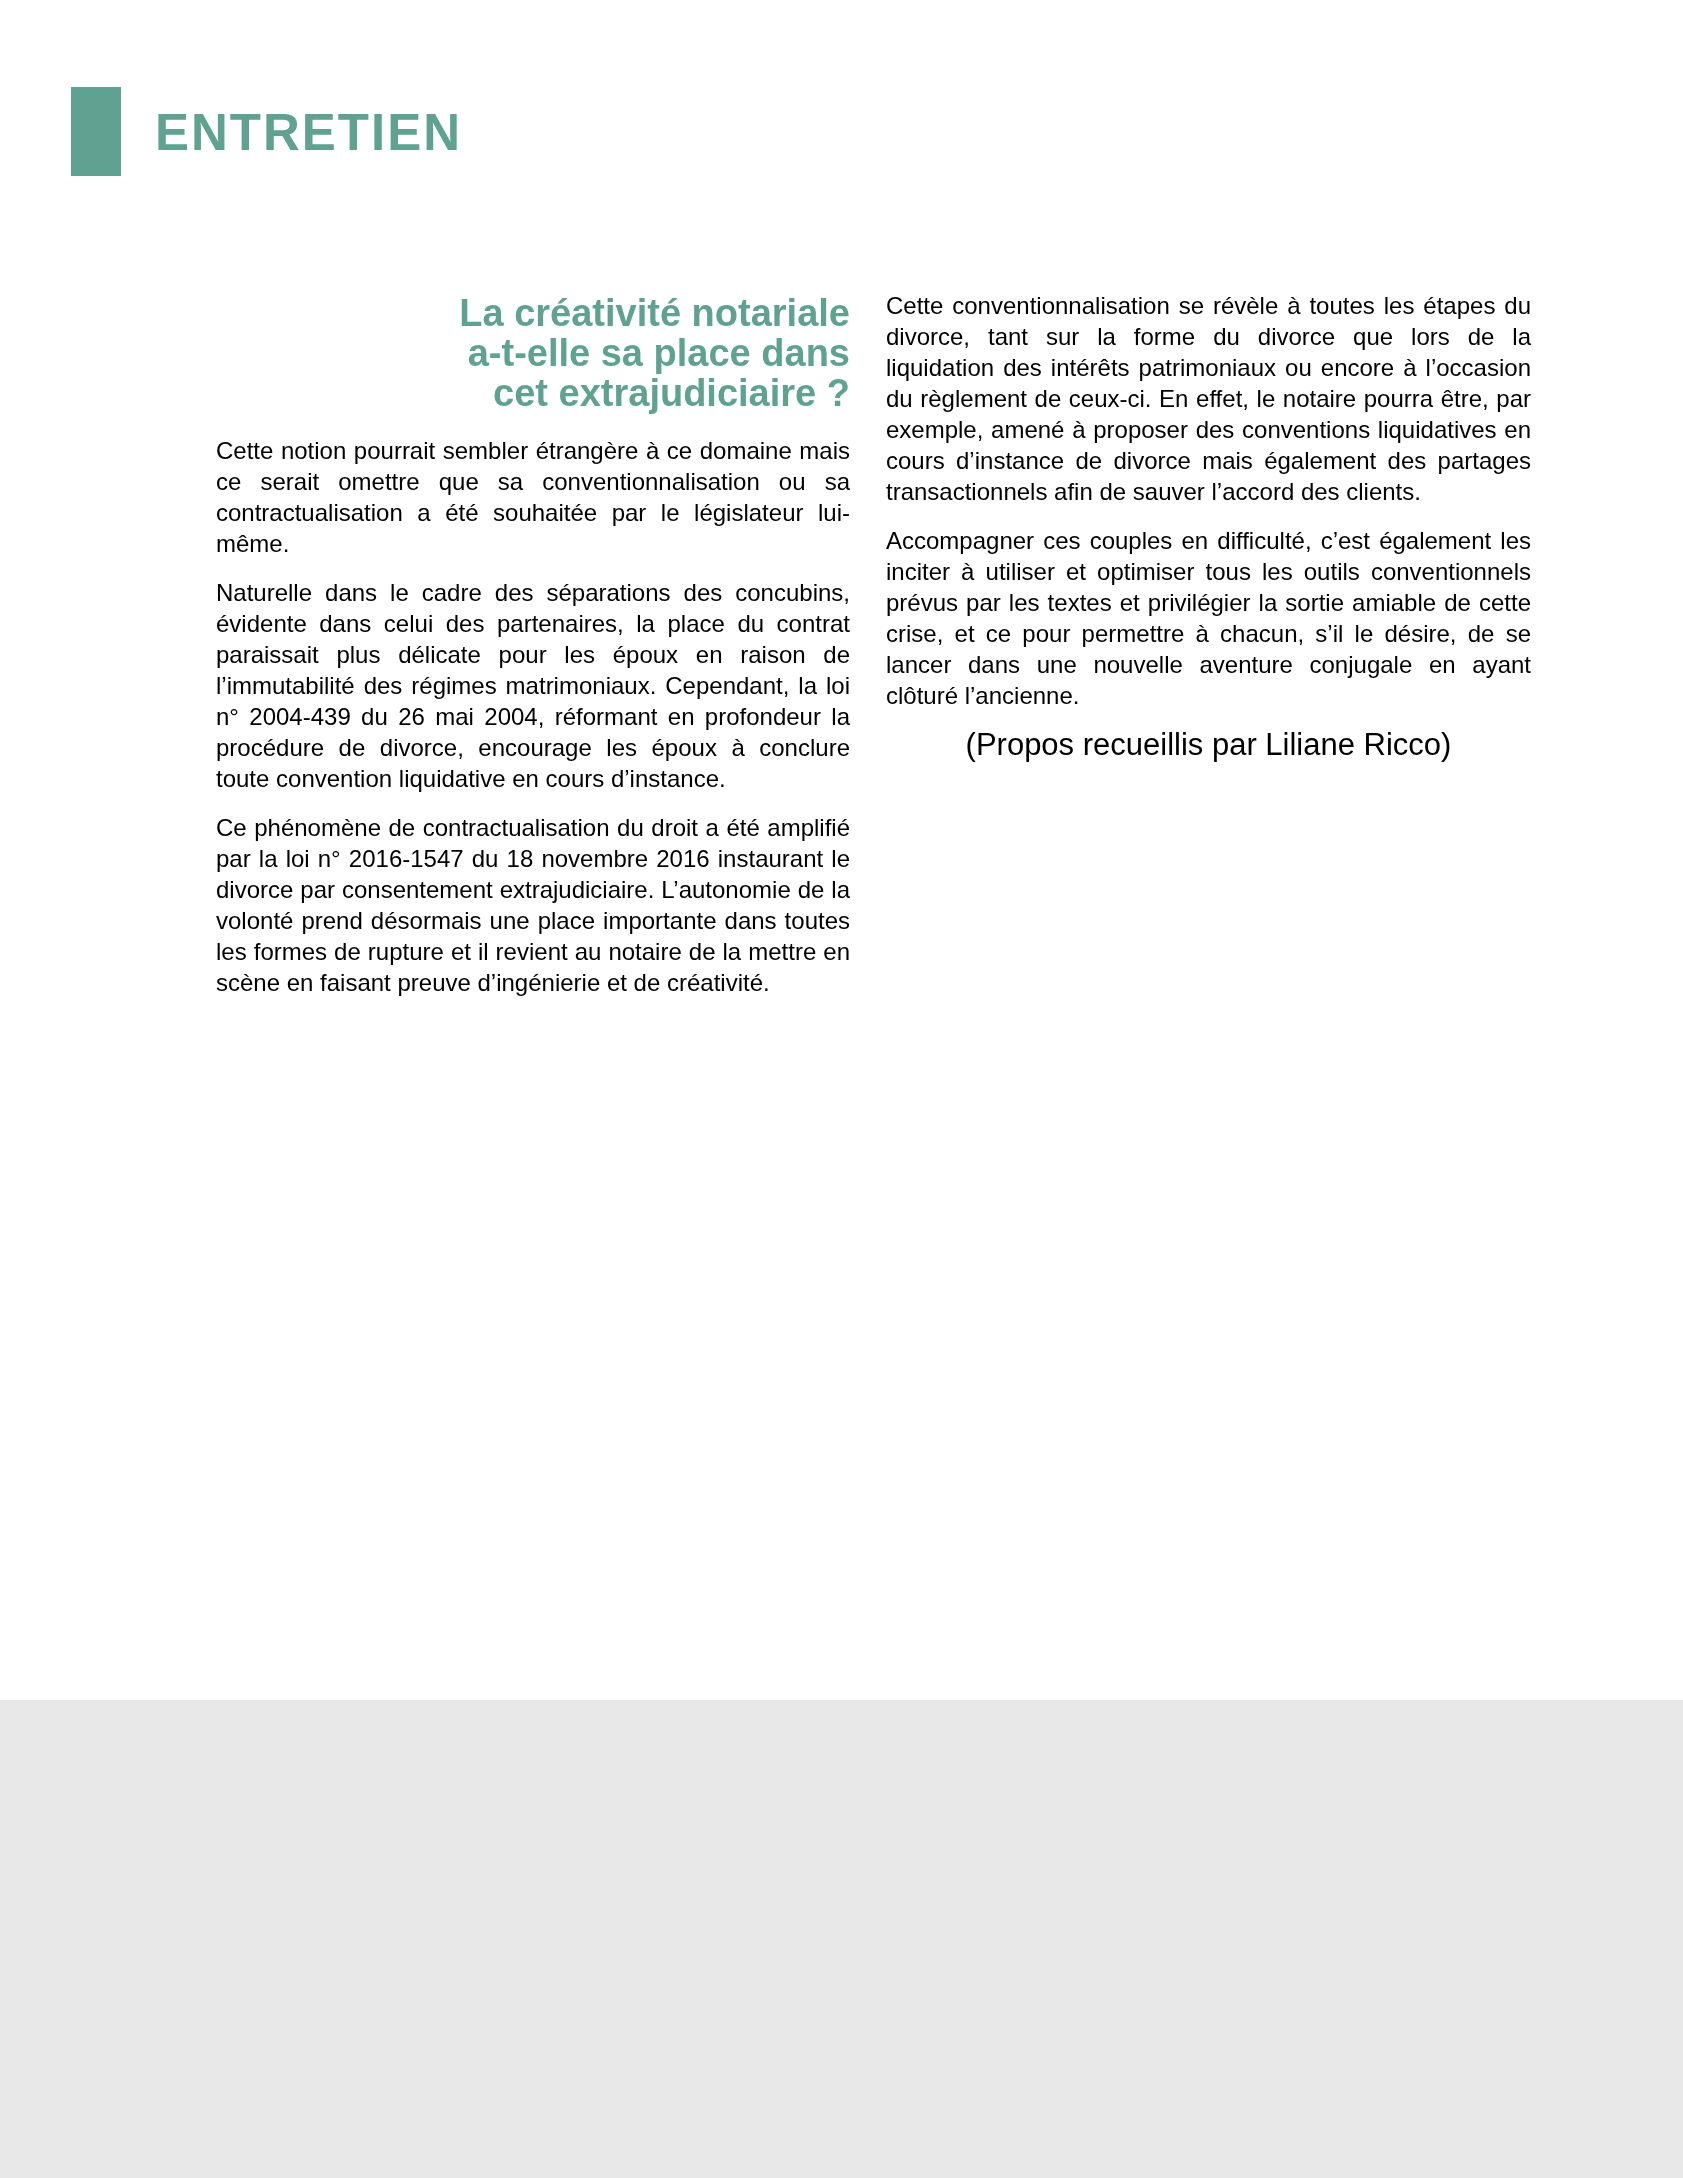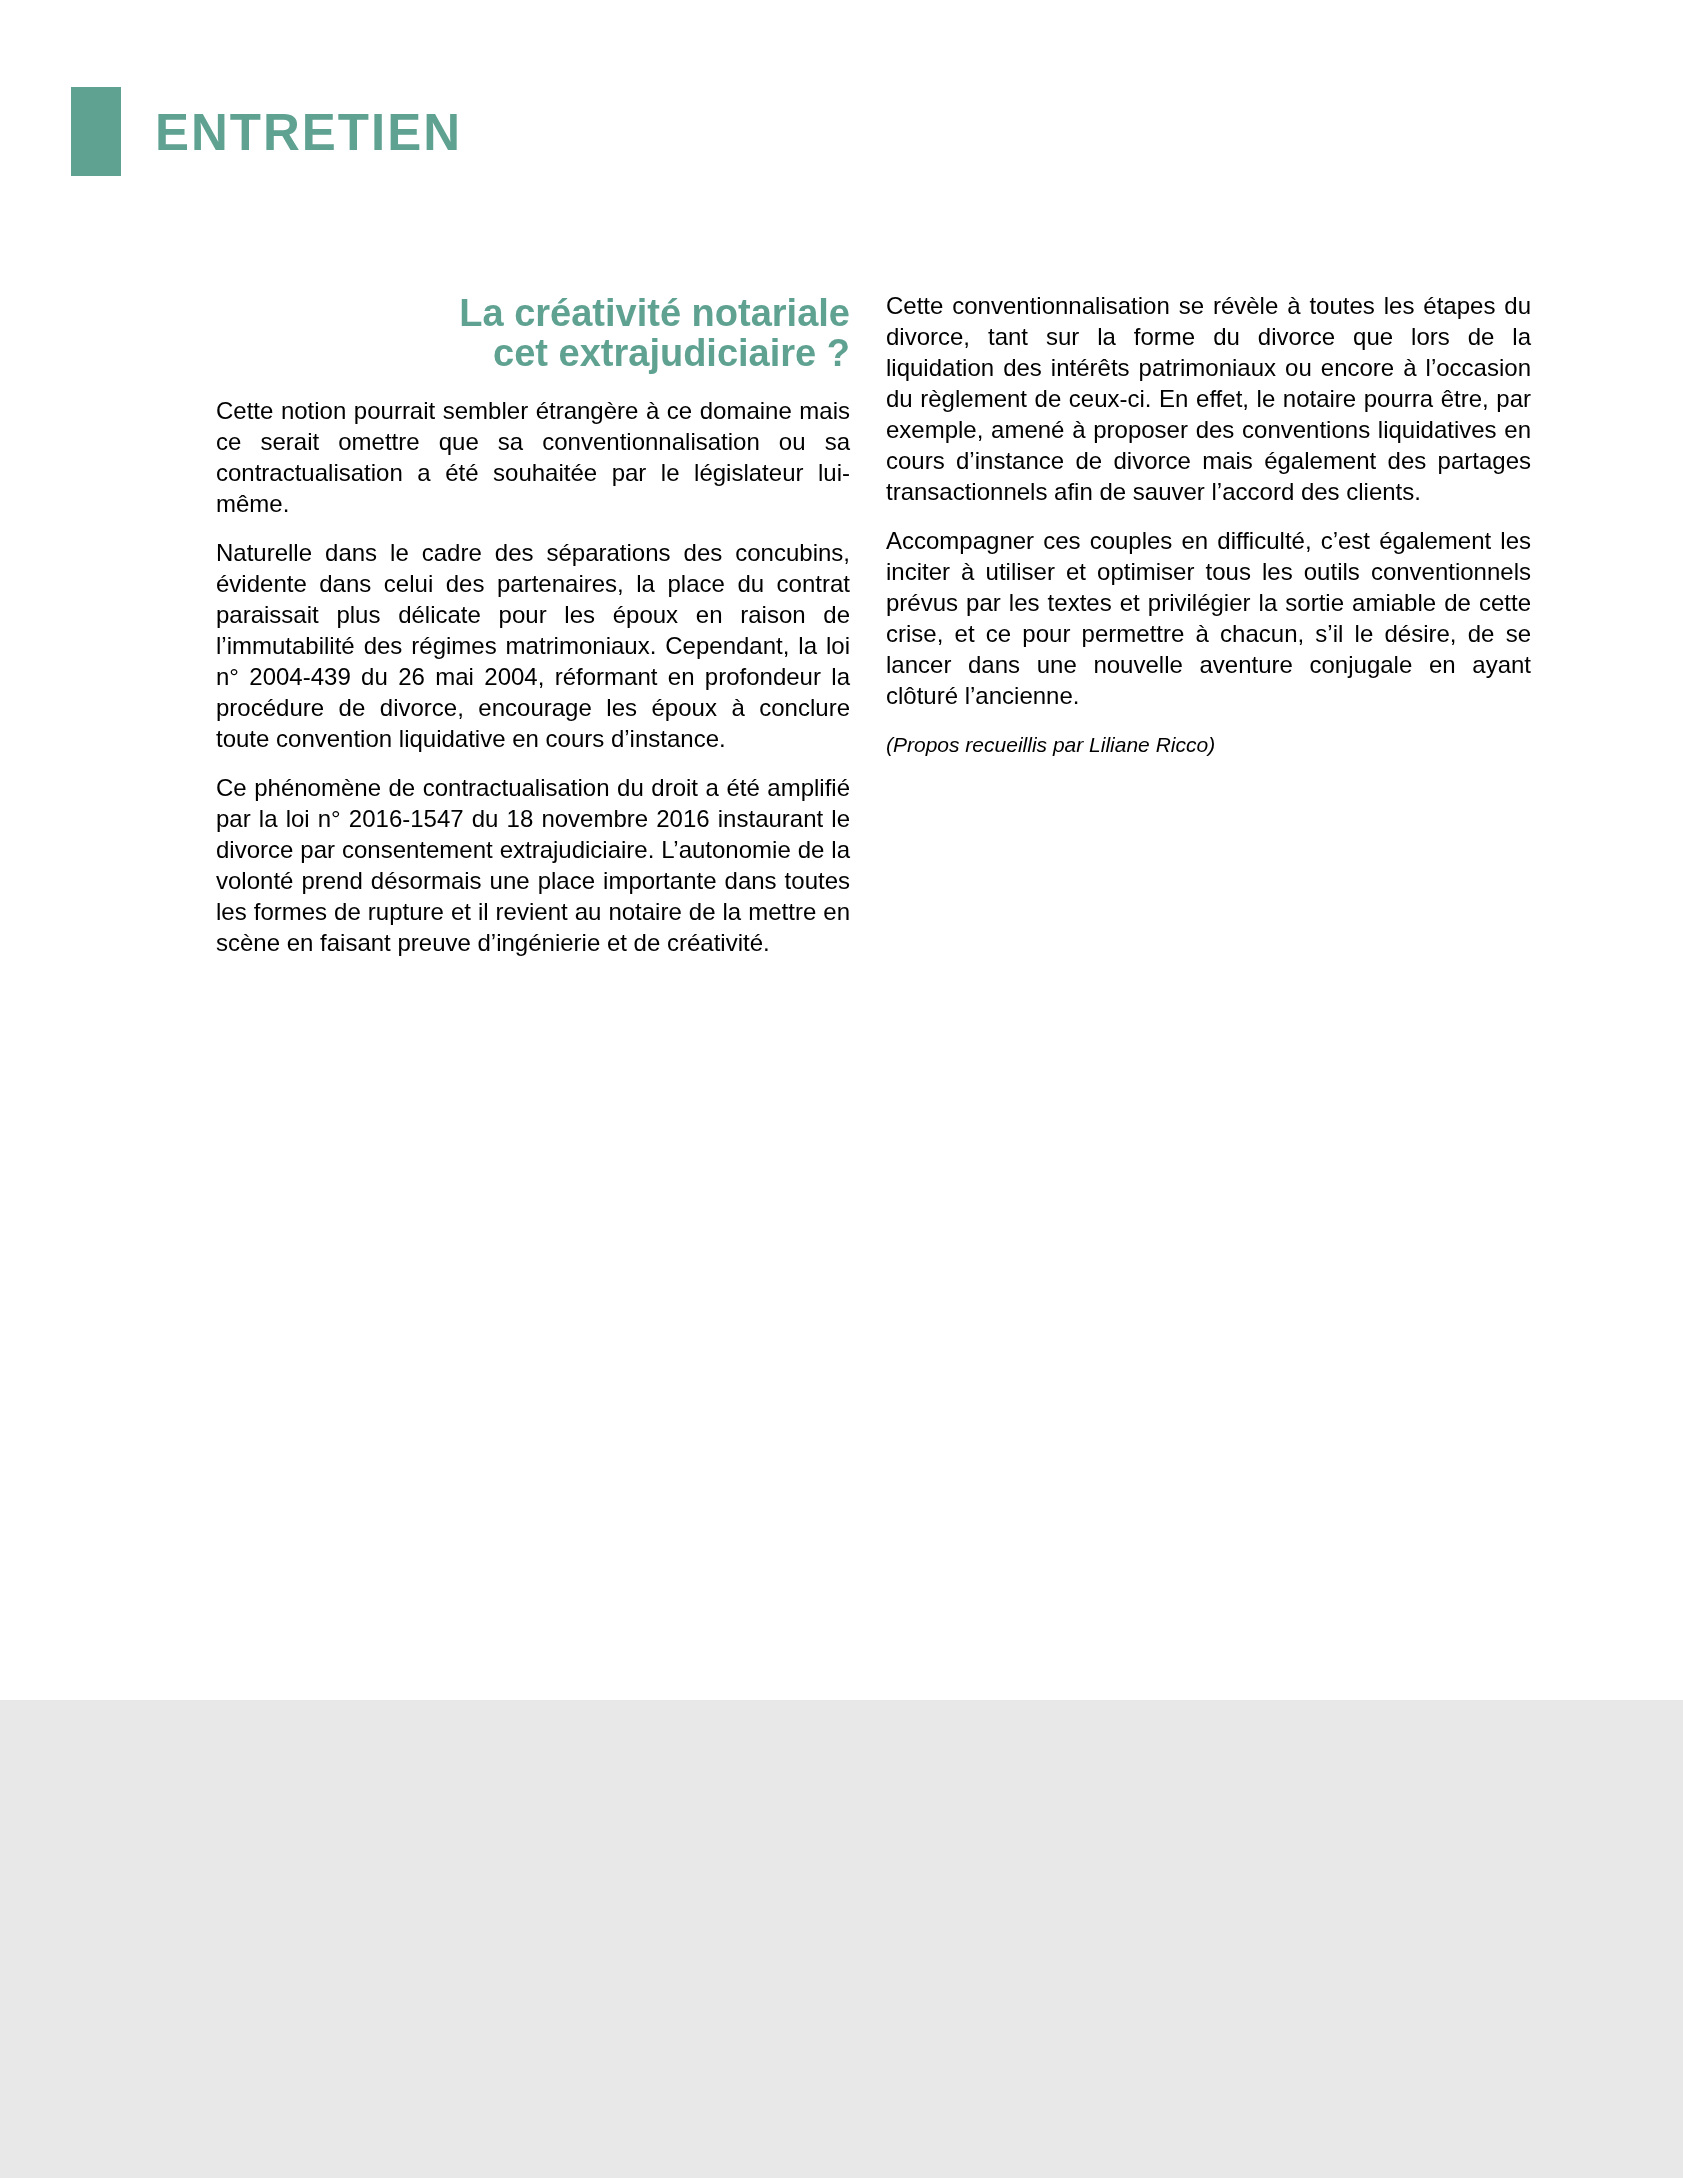--- a/index.html
+++ b/index.html
@@ -36,23 +36,22 @@
   }
   .question span{display:block;}
   .col p{
     margin:0 0 18px 0;
     font-size:24px;line-height:31px;
     text-align:justify;
     color:#000;
   }
   .byline{
     margin-top:8px;
-    font-size:21px;line-height:31px;
-    font-style:italic;
-    text-align:left;
+    font-size:31px;line-height:31px;
+    text-align:center;
   }
   
   .footer{
     position:absolute;left:210px;top:2091px;
     display:flex;align-items:center;
     white-space:nowrap;
   }
   .page-num{
     font-size:38px;line-height:1;
     margin-right:34px;
@@ -78,20 +77,21 @@
 <body>
 
 <div class="page">
 
   <div class="accent-block"></div>
   <div class="section-title">ENTRETIEN</div>
 
   <section class="col col-left">
     <h1 class="question">
       <span>La créativité notariale</span>
+      <span>a-t-elle sa place dans</span>
       <span>cet extrajudiciaire ?</span>
     </h1>
     <p>Cette notion pourrait sembler étrangère à ce domaine mais ce serait omettre que sa conventionnalisation ou sa contractualisation a été souhaitée par le législateur lui-même.</p>
     <p>Naturelle dans le cadre des séparations des concubins, évidente dans celui des partenaires, la place du contrat paraissait plus délicate pour les époux en raison de l’immutabilité des régimes matrimoniaux. Cependant, la loi n° 2004-439 du 26 mai 2004, réformant en profondeur la procédure de divorce, encourage les époux à conclure toute convention liquidative en cours d’instance.</p>
     <p>Ce phénomène de contractualisation du droit a été amplifié par la loi n° 2016-1547 du 18 novembre 2016 instaurant le divorce par consentement extrajudiciaire. L’autonomie de la volonté prend désormais une place importante dans toutes les formes de rupture et il revient au notaire de la mettre en scène en faisant preuve d’ingénierie et de créativité.</p>
   </section>
 
   <section class="col col-right">
     <p>Cette conventionnalisation se révèle à toutes les étapes du divorce, tant sur la forme du divorce que lors de la liquidation des intérêts patrimoniaux ou encore à l’occasion du règlement de ceux-ci. En effet, le notaire pourra être, par exemple, amené à proposer des conventions liquidatives en cours d’instance de divorce mais également des partages transactionnels afin de sauver l’accord des clients.</p>
     <p>Accompagner ces couples en difficulté, c’est également les inciter à utiliser et optimiser tous les outils conventionnels prévus par les textes et privilégier la sortie amiable de cette crise, et ce pour permettre à chacun, s’il le désire, de se lancer dans une nouvelle aventure conjugale en ayant clôturé l’ancienne.</p>

